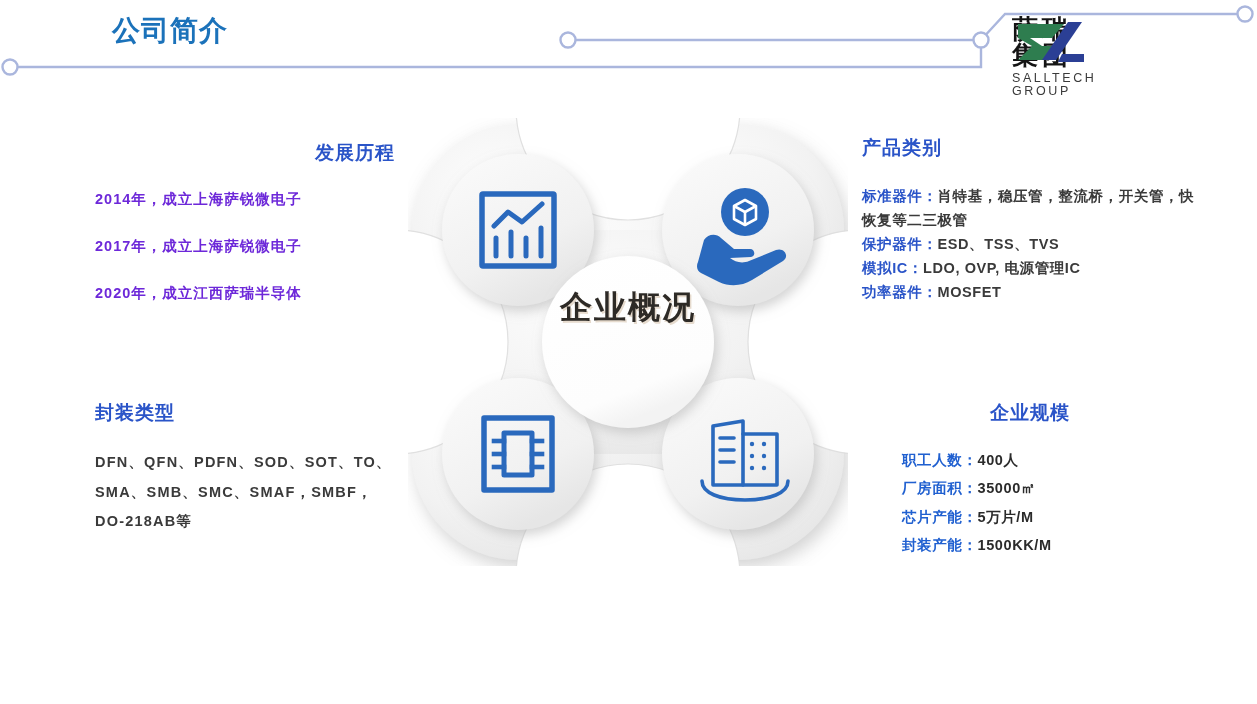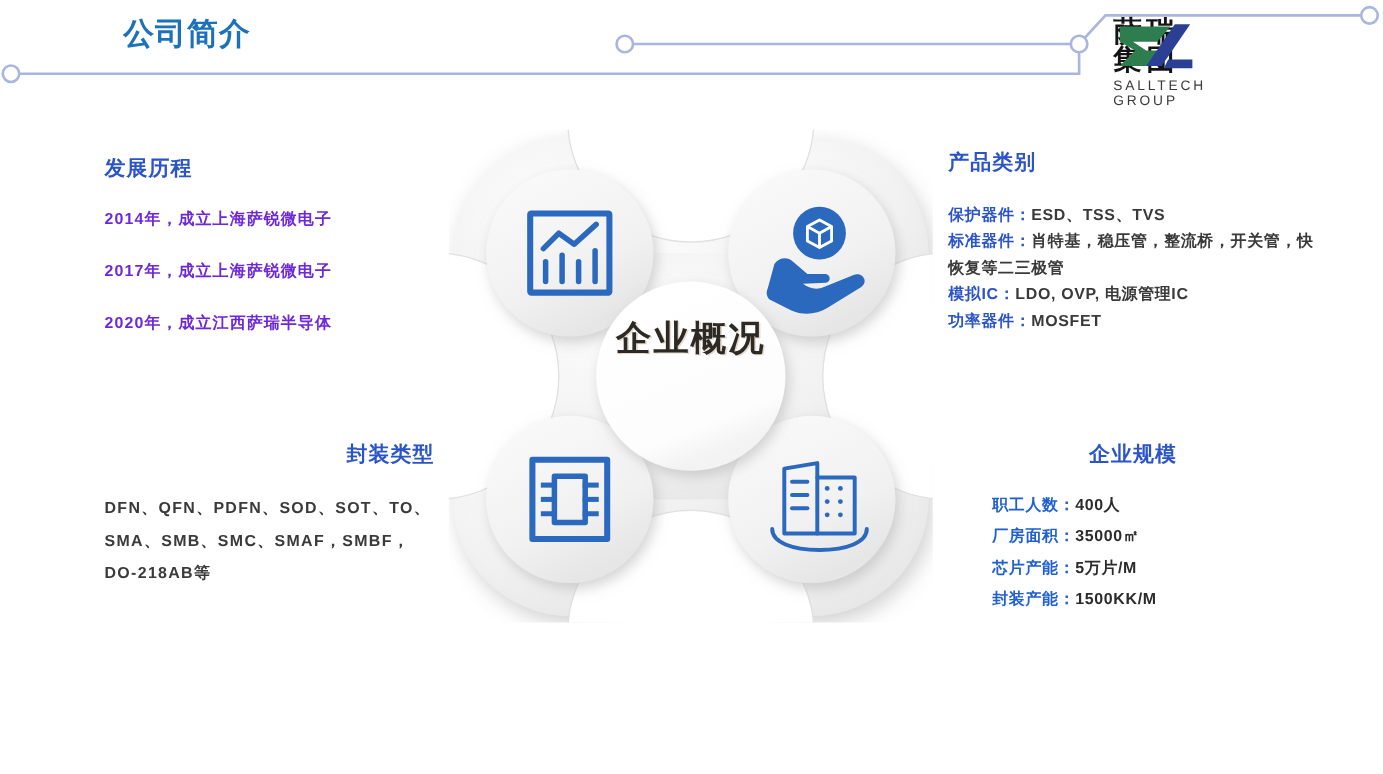--- a/index.html
+++ b/index.html
@@ -40,29 +40,29 @@
 
   
   .section-heading{
     font-size:19px; font-weight:bold; color:#2a54c8;
     letter-spacing:1px; white-space:nowrap;
   }
   .blk{ position:absolute; }
 
   
   #blk-history{ left:95px; top:140px; width:300px; }
-  #blk-history .section-heading{ text-align:left; margin-bottom:24px; color:#2a54c8; }
+  #blk-history .section-heading{ text-align:right; margin-bottom:24px; color:#2a54c8; }
   #blk-history .hist-item{
     font-size:14.5px; font-weight:bold; color:#6d28d9;
     letter-spacing:1px; margin-bottom:28px; white-space:nowrap;
   }
 
   
   #blk-package{ left:95px; top:400px; width:300px; }
-  #blk-package .section-heading{ text-align:right; margin-bottom:22px; }
+  #blk-package .section-heading{ text-align:left; margin-bottom:22px; }
   #blk-package .pkg-body{
     font-size:14.5px; font-weight:bold; color:#3a3a3a;
     letter-spacing:1.2px; line-height:2.05;
   }
 
   
   #blk-products{ left:862px; top:135px; width:340px; }
   #blk-products .section-heading{ margin-bottom:24px; }
   #blk-products .prod-body{
     font-size:14.5px; font-weight:bold; color:#3a3a3a;
@@ -141,22 +141,22 @@
 </div>
 
 <div class="blk" id="blk-package">
   <div class="section-heading">封装类型</div>
   <div class="pkg-body">DFN、QFN、PDFN、SOD、SOT、TO、SMA、SMB、SMC、SMAF，SMBF，DO-218AB等</div>
 </div>
 
 <div class="blk" id="blk-products">
   <div class="section-heading">产品类别</div>
   <div class="prod-body">
+    <div><span class="lab">标准器件：</span><span>肖特基，稳压管，整流桥，开关管，快恢复等二三极管</span></div>
     <div><span class="lab">保护器件：</span><span>ESD、TSS、TVS</span></div>
-    <div><span class="lab">标准器件：</span><span>肖特基，稳压管，整流桥，开关管，快恢复等二三极管</span></div>
     <div><span class="lab">模拟IC：</span><span>LDO, OVP, 电源管理IC</span></div>
     <div><span class="lab">功率器件：</span><span>MOSFET</span></div>
   </div>
 </div>
 
 <div class="blk" id="blk-scale">
   <div class="section-heading">企业规模</div>
   <div class="scale-row"><span class="lab">职工人数：</span><span>400人</span></div>
   <div class="scale-row"><span class="lab">厂房面积：</span><span>35000㎡</span></div>
   <div class="scale-row"><span class="lab">芯片产能：</span><span>5万片/M</span></div>

